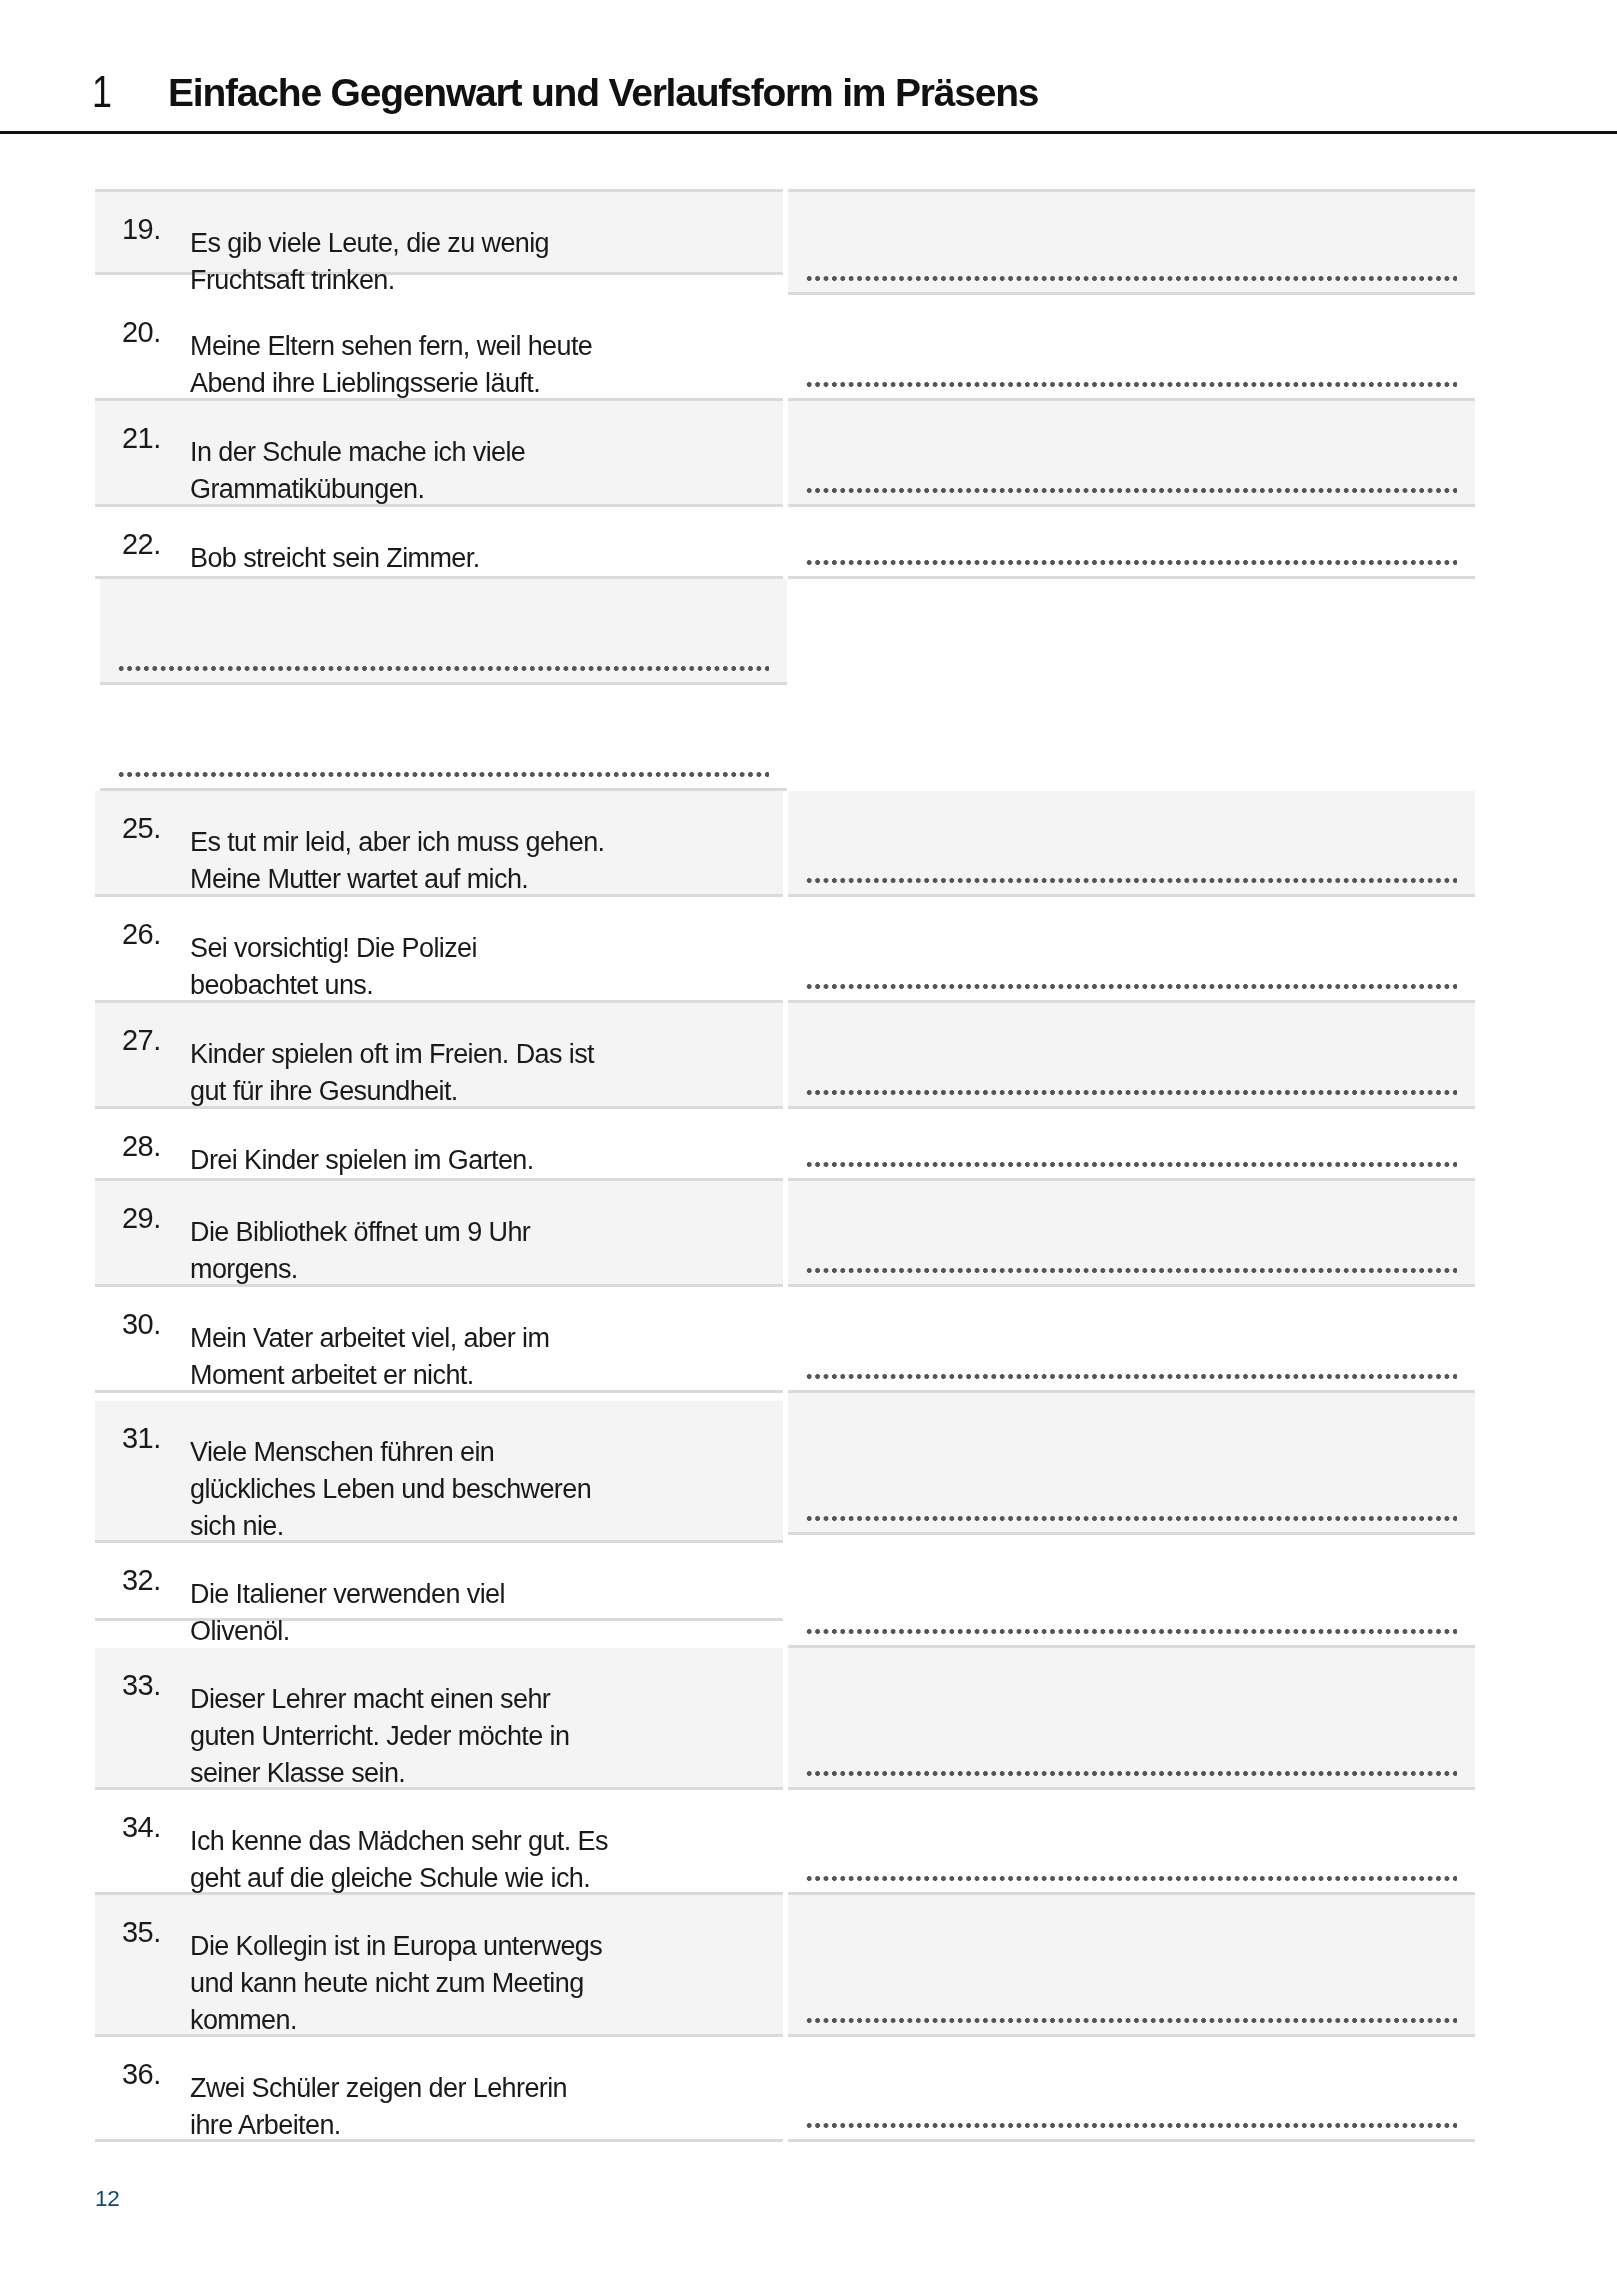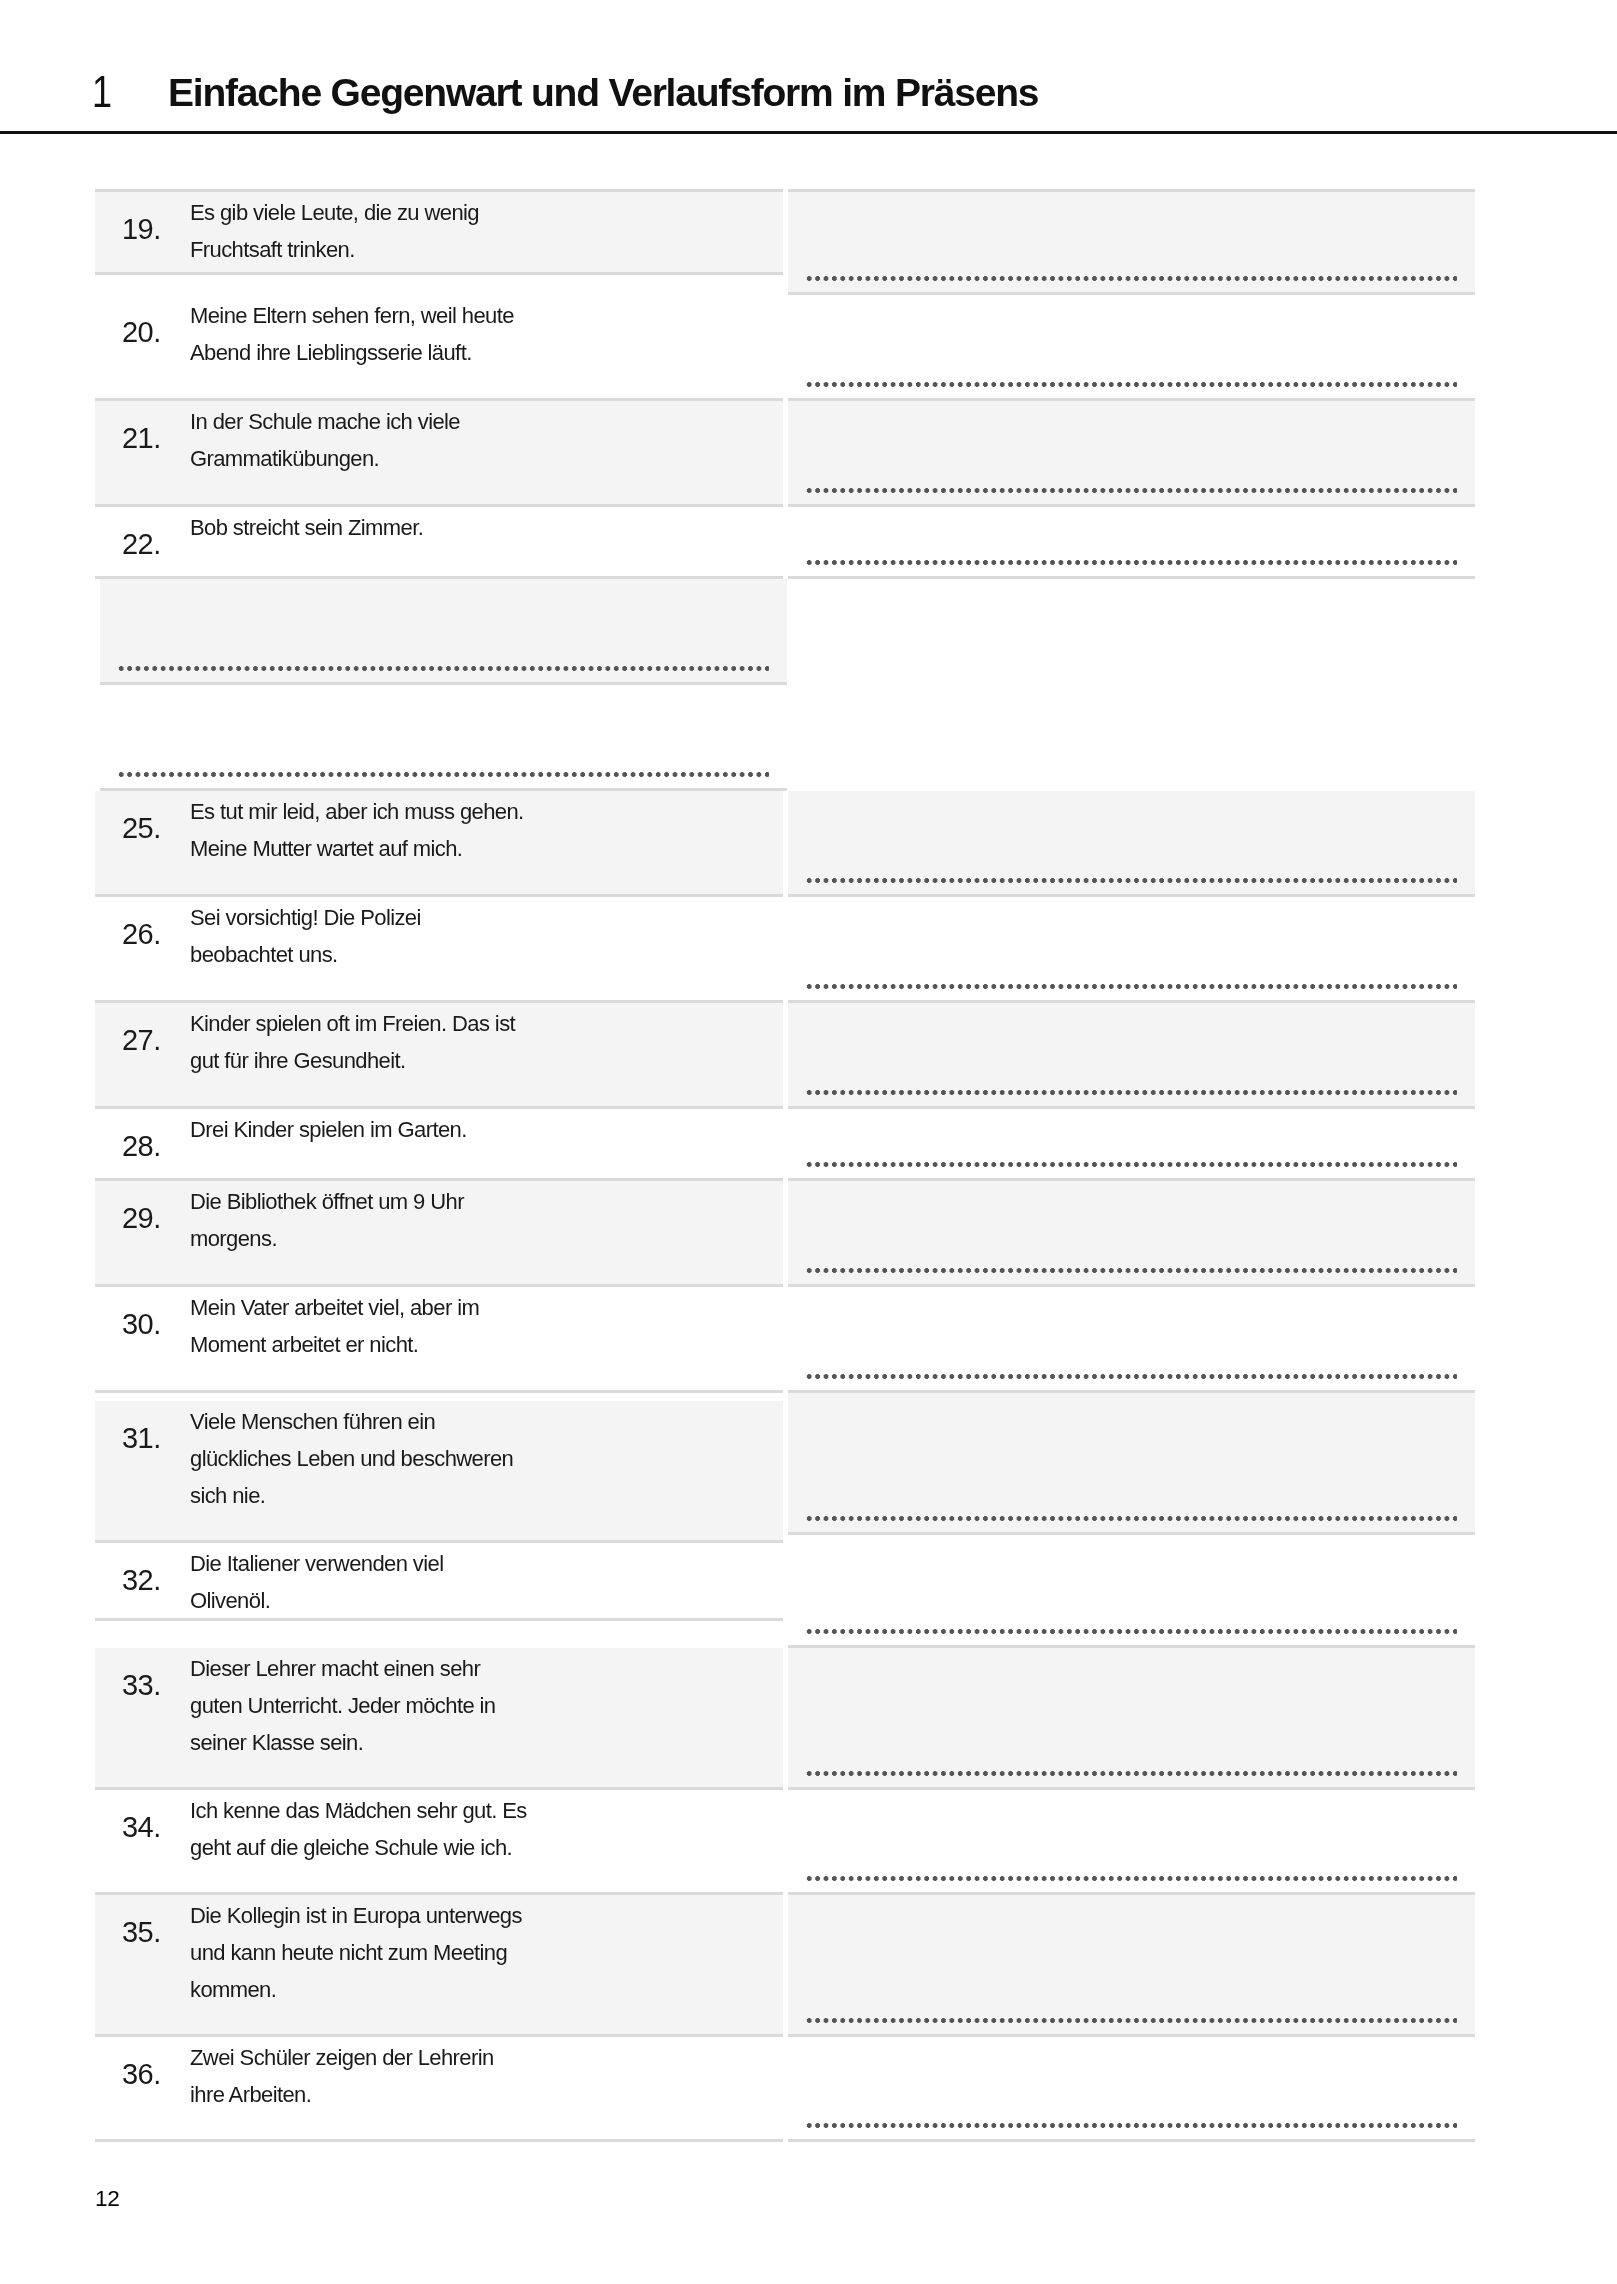--- a/index.html
+++ b/index.html
@@ -28,33 +28,33 @@
   .row .cell-right { width: 687px; position: relative; }
   .row.shaded .cell-left, .row.shaded .cell-right { background: #f4f4f4; }
   .row.first .cell-left, .row.first .cell-right { border-top: 3.2px solid #dadada; }
 
   .num {
     position: absolute; right: 622px; top: 19.3px;
     font-size: 29px; line-height: 37px; color: #1a1a1a; text-align: right;
     letter-spacing: -0.4px;
   }
   .sentence {
-    position: absolute; left: 95px; top: 2px; width: 580px;
-    font-size: 22px; line-height: 37px; color: #1a1a1a;
+    position: absolute; left: 95px; top: 33px; width: 580px;
+    font-size: 27px; line-height: 37px; color: #1a1a1a;
     letter-spacing: -0.6px; white-space: pre-line;
   }
   .answer-line {
     position: absolute; left: 17.7px; right: 17.7px; bottom: 11.3px; height: 4.8px;
     background-image: radial-gradient(circle, #555 2.1px, transparent 2.4px);
     background-size: 8.4px 4.8px; background-repeat: repeat-x;
   }
 
   .page-number {
     position: absolute; left: 95px; top: 2186px;
-    font-size: 22.6px; color: #000000; letter-spacing: -0.4px;
+    font-size: 22.6px; color: #0c4a6e; letter-spacing: -0.4px;
   }
 </style>
 </head>
 <body>
 
 <div class="header">
   <div class="chapter-num">1</div>
   <div class="chapter-title">Einfache Gegenwart und Verlaufsform im Präsens</div>
   <div class="header-rule"></div>
 </div>

